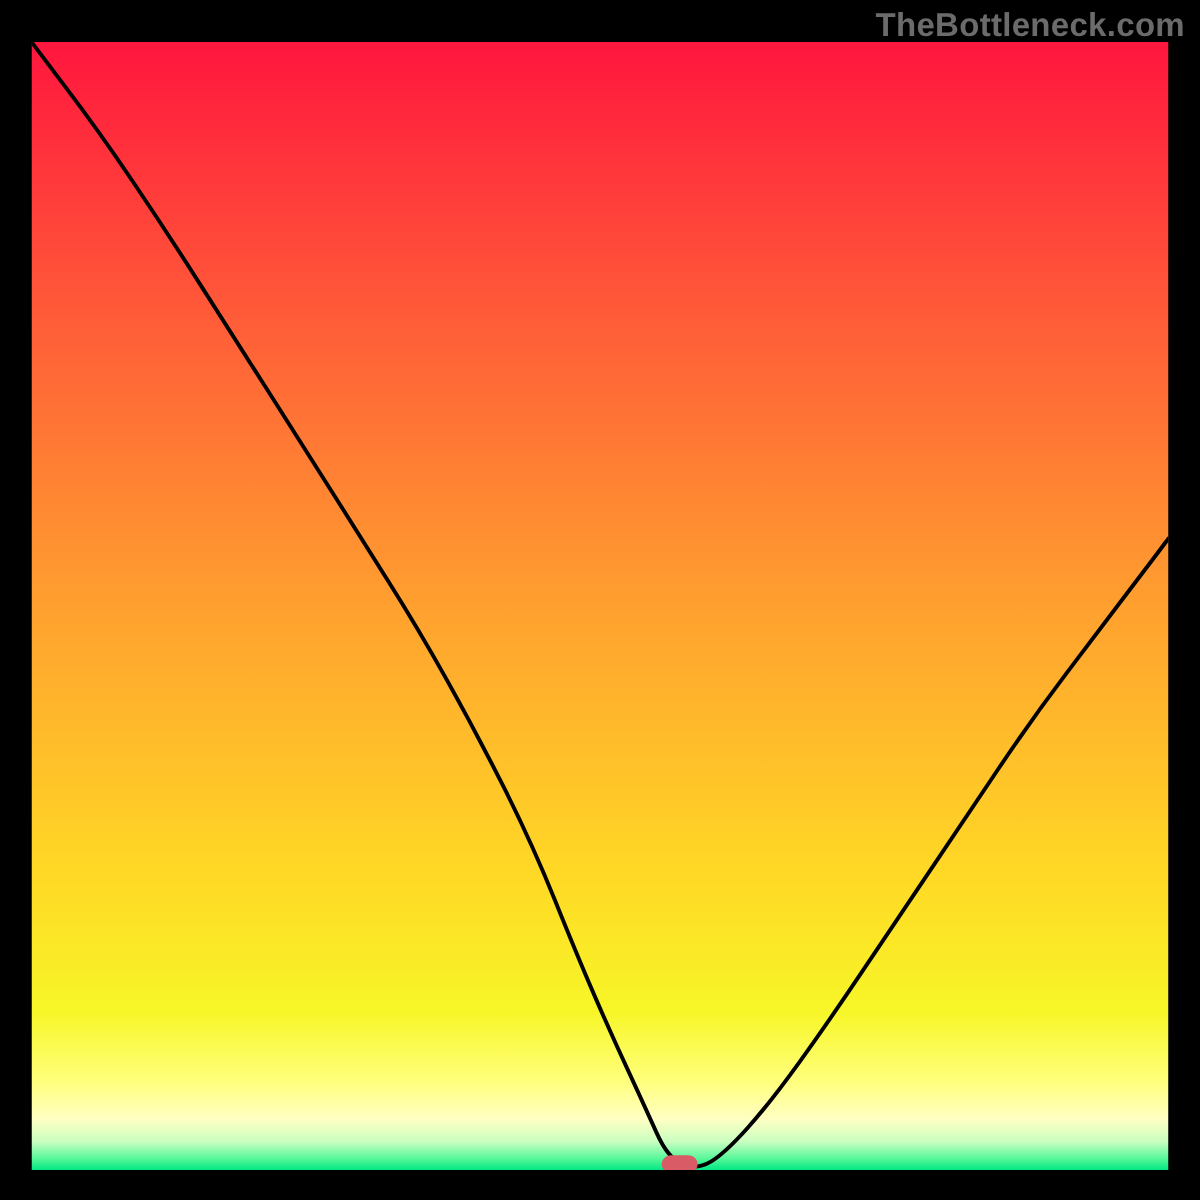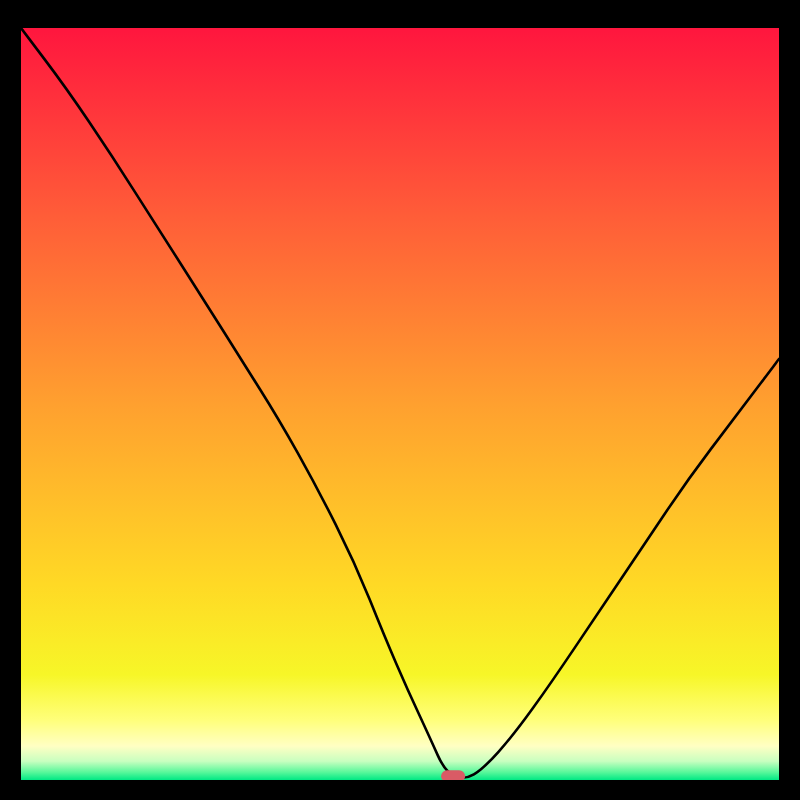--- a/index.html
+++ b/index.html
@@ -31,20 +31,21 @@
     position: absolute;
     left: 21px;
     top: 28px;
     display: block;
   }
 </style>
 </head>
 <body>
 <div class="frame">
 
+  <div class="watermark">TheBottleneck.com</div>
 
   <svg id="chart-svg" width="758" height="752" viewBox="0 0 758 752" preserveAspectRatio="none">
     <defs>
       <linearGradient id="bg-grad" x1="0" y1="0" x2="0" y2="1">
         <stop id="g0" offset="0" stop-color="#ff163e"></stop>
         <stop id="g1" offset="0.25" stop-color="#ff5d38"></stop>
         <stop id="g2" offset="0.5" stop-color="#ffa02f"></stop>
         <stop id="g3" offset="0.74" stop-color="#ffd925"></stop>
         <stop id="g4" offset="0.86" stop-color="#f7f628"></stop>
         <stop id="g5" offset="0.92" stop-color="#ffff7a"></stop>

